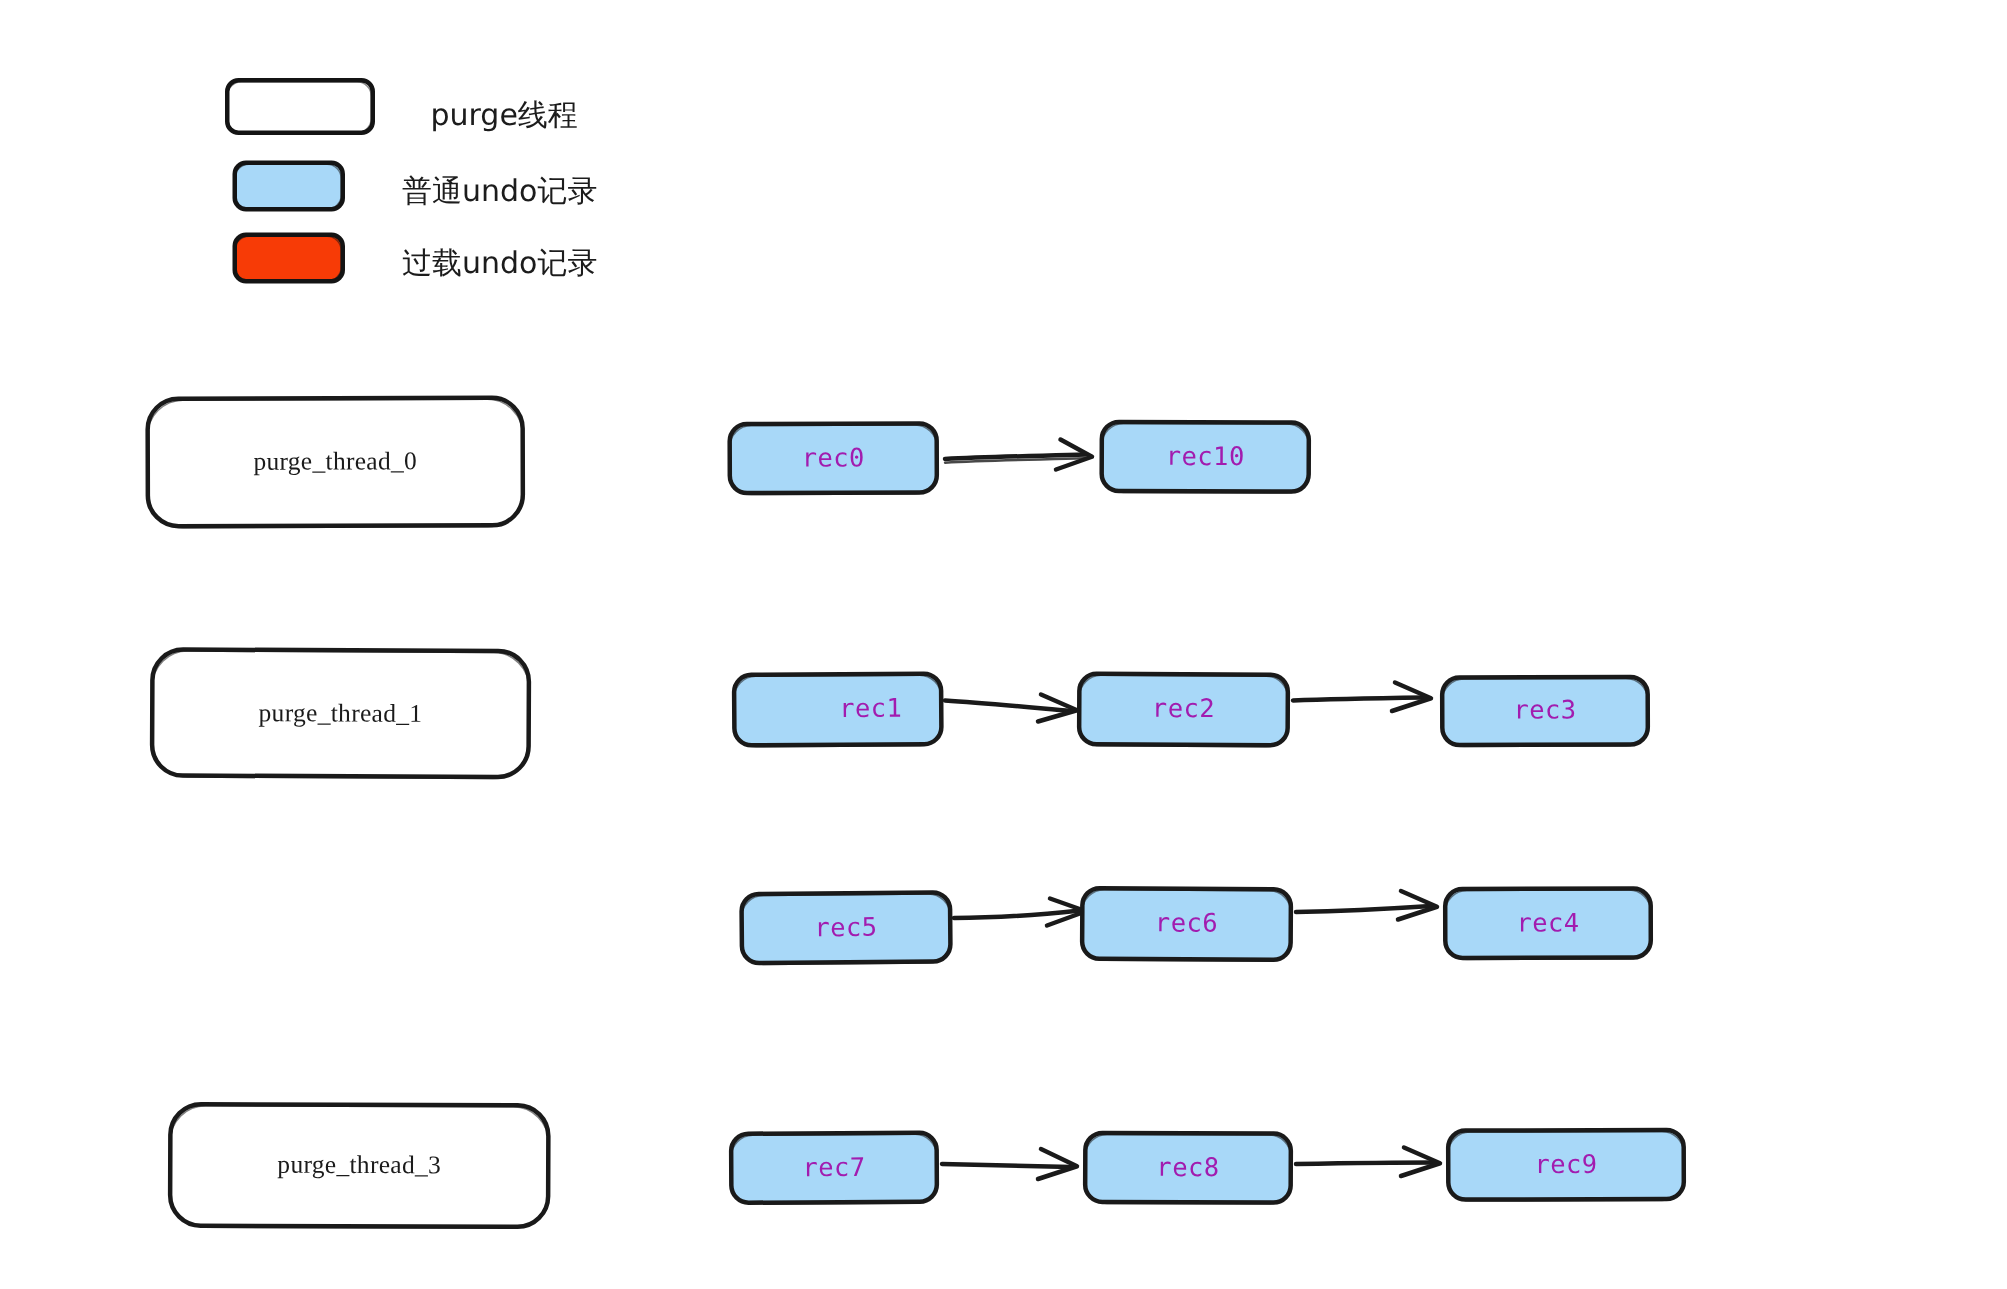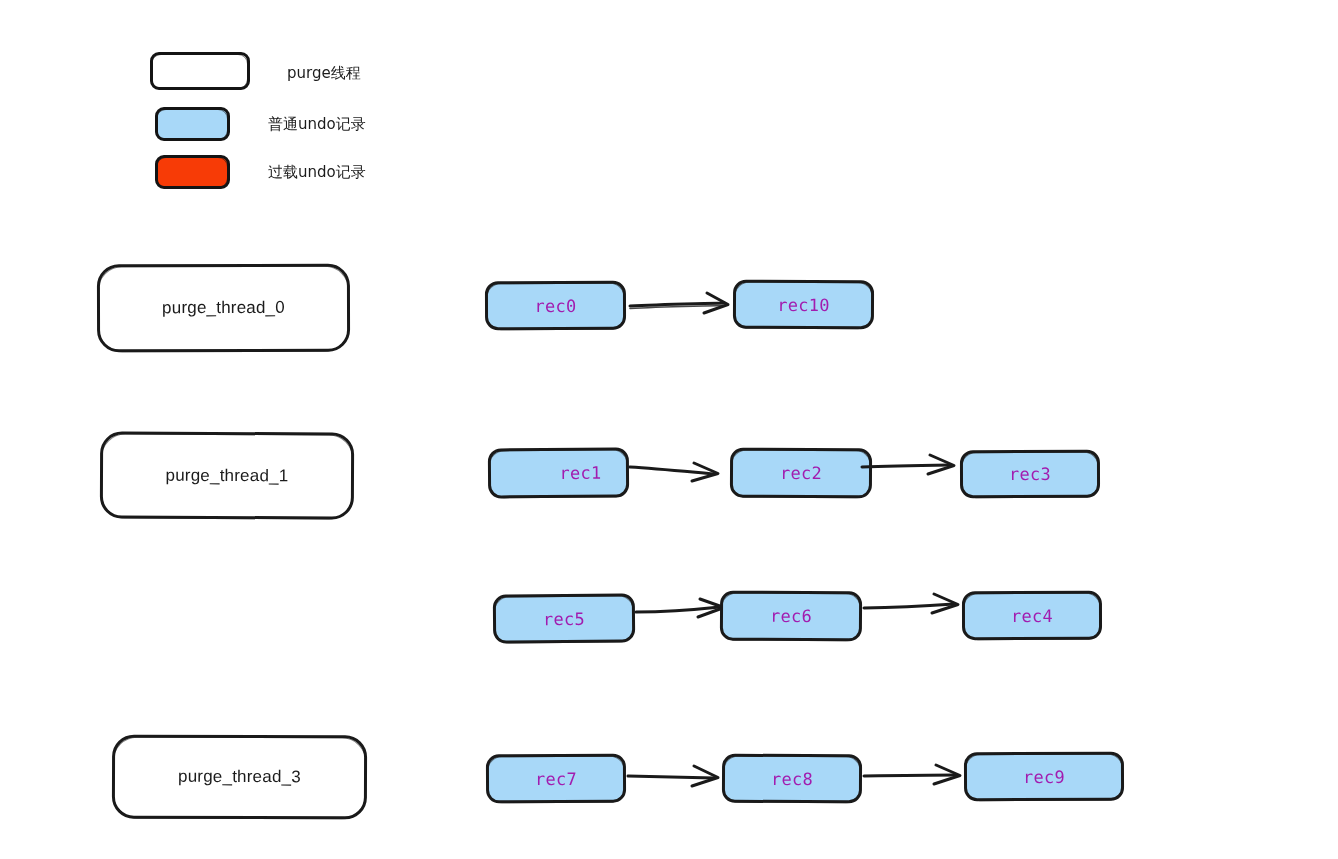--- a/index.html
+++ b/index.html
@@ -48,35 +48,35 @@
   .legend-swatch::after {
     content: "";
     position: absolute;
     left: -2px; top: -1px; right: -1px; bottom: -2px;
     border: 1.5px solid #141414;
     border-radius: 10px;
     opacity: .5;
   }
   .legend-label {
     position: absolute;
-    font-size: 15px;
+    font-size: 20px;
     color: #1c1c1c;
     white-space: nowrap;
     line-height: 1;
   }
 
   
   .thread-box {
     border-width: 3px;
     border-radius: 22px;
     background: #ffffff;
   }
   .thread-box::after { border-radius: 24px; }
   .thread-box .box-label {
-    font-family: Liberation Sans, sans-serif;
+    font-family: Liberation Serif, serif;
     font-size: 17px;
     color: #1b1b1b;
     letter-spacing: .2px;
   }
 
   
   .rec-box {
     border-width: 3.5px;
     border-radius: 13px;
   }
@@ -140,21 +140,21 @@
     <span class="box-label">rec1</span>
   </div>
 
   <div class="arrow" style="left:628px; top:455px; width:96px; height:32px;">
     <svg width="96" height="32" viewBox="0 0 96 32">
       <path d="M2,12 C28,13.5 58,16.5 86,19" stroke="#1a1a1a" stroke-width="3" fill="none" stroke-linecap="round"></path>
       <path d="M66,8 L90,18.5 L64,26" stroke="#1a1a1a" stroke-width="3" fill="none" stroke-linecap="round" stroke-linejoin="round"></path>
     </svg>
   </div>
 
-  <div class="hbox rec-box" style="left:718px; top:448px; width:142px; height:50px; background:#a8d8f8; transform:rotate(0.3deg);margin-left:12px;">
+  <div class="hbox rec-box" style="left:718px; top:448px; width:142px; height:50px; background:#a8d8f8; transform:rotate(0.3deg);">
     <span class="box-label">rec2</span>
   </div>
 
   <div class="arrow" style="left:860px; top:452px; width:102px; height:32px;">
     <svg width="102" height="32" viewBox="0 0 102 32">
       <path d="M2,15 C28,14 58,13.5 90,13" stroke="#1a1a1a" stroke-width="3" fill="none" stroke-linecap="round"></path>
       <path d="M70,3 L94,13.5 L68,22" stroke="#1a1a1a" stroke-width="3" fill="none" stroke-linecap="round" stroke-linejoin="round"></path>
     </svg>
   </div>
 

